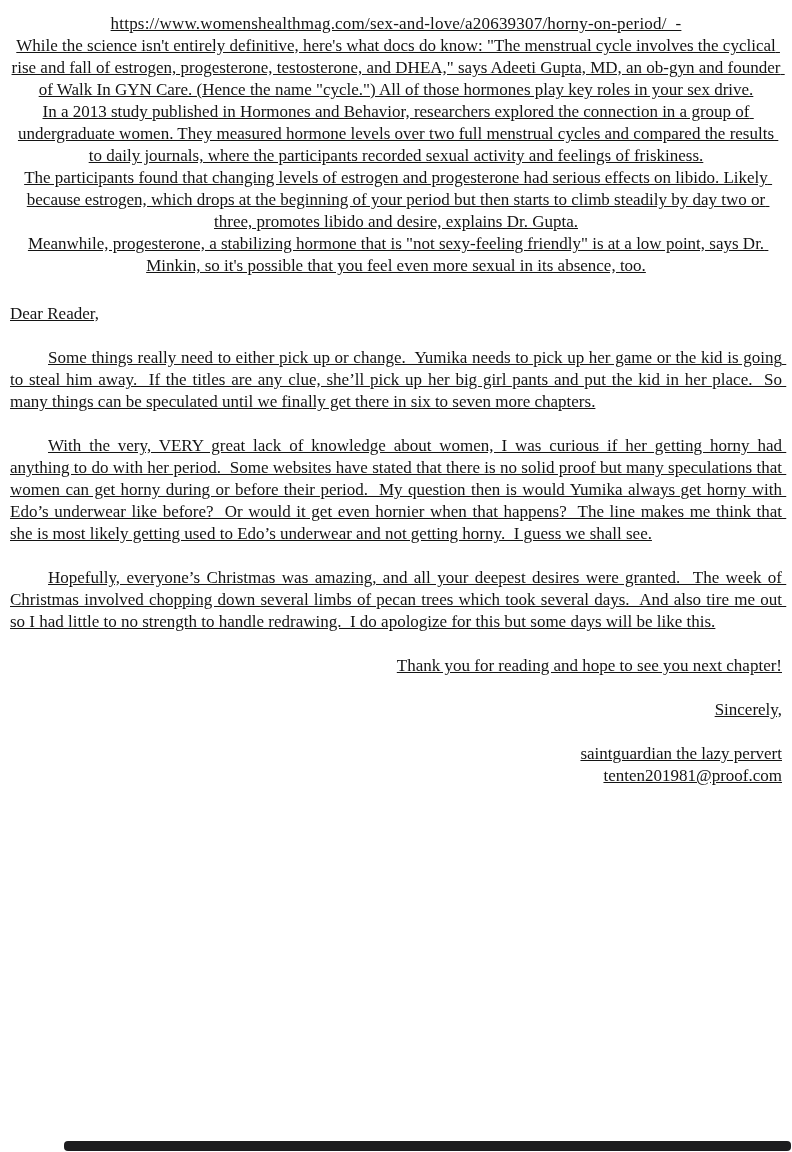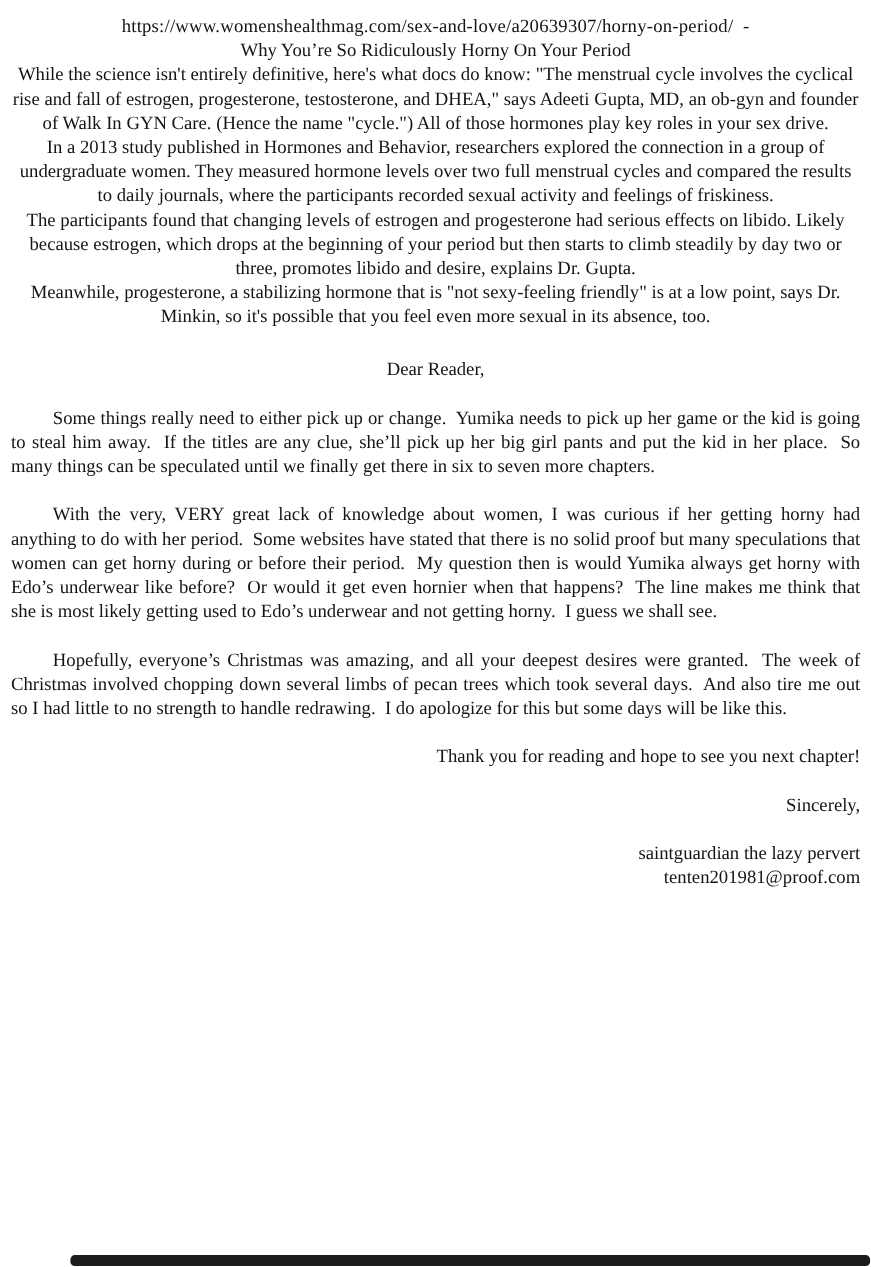--- a/index.html
+++ b/index.html
@@ -12,36 +12,37 @@
     height: 1152px;
     position: relative;
     overflow: hidden;
     font-family: "Liberation Serif", "DejaVu Serif", serif;
     font-size: 17px;
     line-height: 22px;
     color: #141414;
   }
   .doc {
     padding: 13px 10px 0 10px;
+    text-decoration: underline;
   }
   .article p {
     margin: 0;
     text-align: center;
     white-space: pre-wrap;
   }
   .article .source-url {
     letter-spacing: 0.2px;
   }
   .letter p {
     margin: 0;
     white-space: pre-wrap;
   }
   .salutation {
     margin-top: 26px !important;
-    text-align: center;
+    text-align: left;
   }
   .letter-par {
     margin-top: 22px !important;
     text-align: justify;
     text-indent: 38px;
   }
   .thanks {
     margin-top: 22px !important;
     text-align: right;
     text-indent: 38px;
@@ -66,21 +67,20 @@
     border-radius: 4px;
   }
 </style>
 </head>
 <body>
 
 <div class="doc">
 
   <header class="article">
     <p class="source-url">https://www.womenshealthmag.com/sex-and-love/a20639307/horny-on-period/  -</p>
-    <p class="article-title">Why You’re So Ridiculously Horny On Your Period</p>
     <p>While the science isn't entirely definitive, here's what docs do know: "The menstrual cycle involves the cyclical rise and fall of estrogen, progesterone, testosterone, and DHEA," says Adeeti Gupta, MD, an ob-gyn and founder of Walk In GYN Care. (Hence the name "cycle.") All of those hormones play key roles in your sex drive.</p>
     <p>In a 2013 study published in Hormones and Behavior, researchers explored the connection in a group of undergraduate women. They measured hormone levels over two full menstrual cycles and compared the results to daily journals, where the participants recorded sexual activity and feelings of friskiness.</p>
     <p>The participants found that changing levels of estrogen and progesterone had serious effects on libido. Likely because estrogen, which drops at the beginning of your period but then starts to climb steadily by day two or three, promotes libido and desire, explains Dr. Gupta.</p>
     <p>Meanwhile, progesterone, a stabilizing hormone that is "not sexy-feeling friendly" is at a low point, says Dr. Minkin, so it's possible that you feel even more sexual in its absence, too.</p>
   </header>
 
   <main class="letter">
     <p class="salutation">Dear Reader,</p>
     <p class="letter-par">Some things really need to either pick up or change.  Yumika needs to pick up her game or the kid is going to steal him away.  If the titles are any clue, she’ll pick up her big girl pants and put the kid in her place.  So many things can be speculated until we finally get there in six to seven more chapters.</p>
     <p class="letter-par">With the very, VERY great lack of knowledge about women, I was curious if her getting horny had anything to do with her period.  Some websites have stated that there is no solid proof but many speculations that women can get horny during or before their period.  My question then is would Yumika always get horny with Edo’s underwear like before?  Or would it get even hornier when that happens?  The line makes me think that she is most likely getting used to Edo’s underwear and not getting horny.  I guess we shall see.</p>

